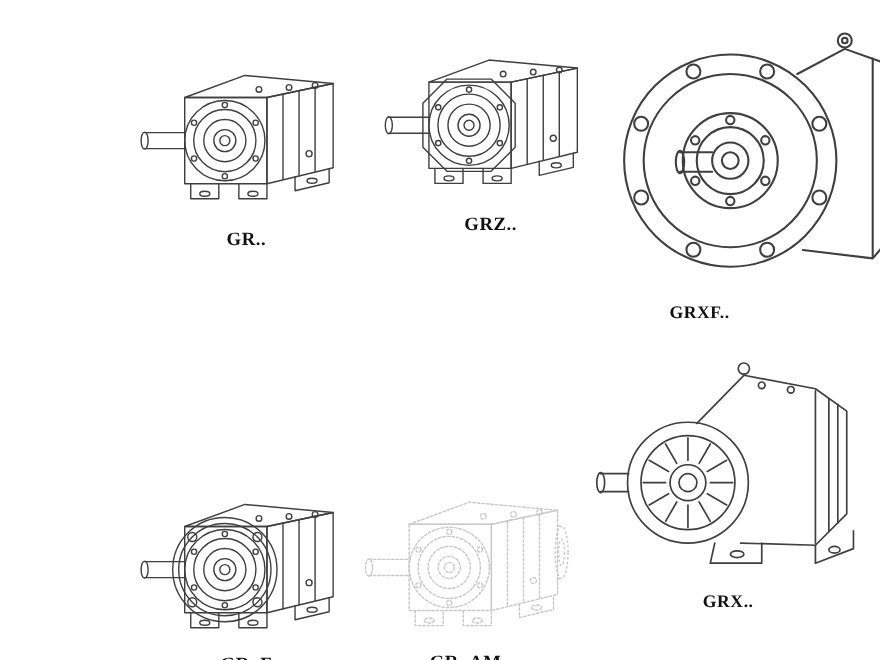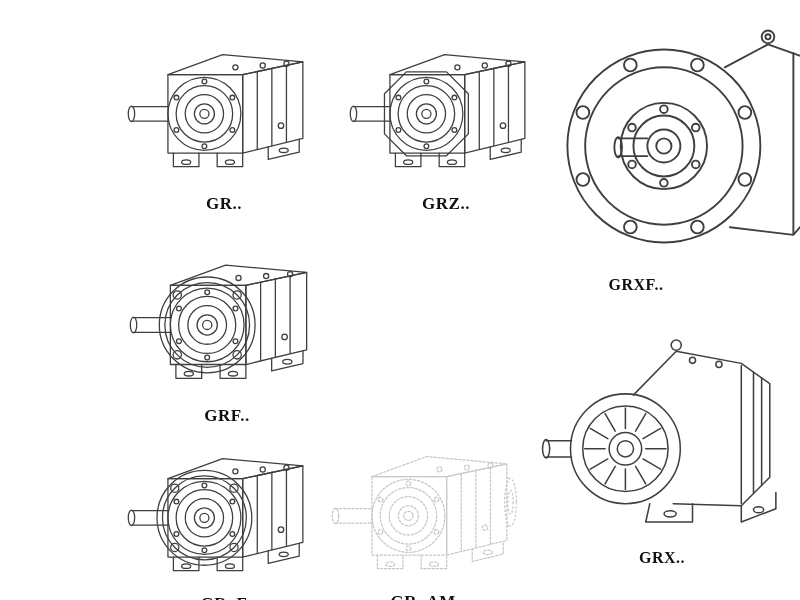--- a/index.html
+++ b/index.html
@@ -16,28 +16,28 @@
     font-size: 17px;
     color: var(--label, #111111);
     letter-spacing: 0.5px;
     white-space: nowrap;
   }
   .label.big { font-size: 16px; }
   svg.art { display: block; color: var(--line, #3f3f3f); }
   svg.art.phantom { color: var(--phantom, #c8c8c8); stroke-dasharray: 2.5 2; }
 
   
-  .pos-gr      { left: 86px;  top: 6px;   }
+  .pos-gr      { left: 86px;  top: 20px;   }
   .pos-grz     { left: 308px; top: 6px;   }
   .pos-grxf    { left: 502px; top: 2px;   }
   .pos-grf     { left: 88px;  top: 216px; }
   .pos-grad    { left: 290px; top: 214px; }
   .pos-grffoot { left: 86px;  top: 414px; }
   .pos-gram    { left: 290px; top: 412px; }
-  .pos-grx     { left: 500px; top: 301px; }
+  .pos-grx     { left: 500px; top: 291px; }
   .pos-grxf .label { transform: translateX(-52px); }
 </style>
 </head>
 <body>
 
 <svg width="0" height="0" style="position:absolute" aria-hidden="true">
   <defs>
 
     <symbol id="sym-gr" viewBox="0 0 215 175">
       <g fill="none" stroke="currentColor" stroke-width="1.4" stroke-linejoin="round" stroke-linecap="round">
@@ -179,26 +179,20 @@
     <figcaption class="label">GRZ..</figcaption>
   </figure>
 
   <figure class="fig pos-grxf">
     <svg class="art solid" width="292" height="256">
         <use href="#sym-grxf" width="100%" height="100%"></use>
       </svg>
     <figcaption class="label big">GRXF..</figcaption>
   </figure>
 
-  <figure class="fig pos-grf">
-    <svg class="art solid" width="198" height="172">
-        <use href="#sym-grf" width="100%" height="100%"></use>
-      </svg>
-    <figcaption class="label">GRF..</figcaption>
-  </figure>
 
 
   <figure class="fig pos-grffoot">
     <svg class="art solid" width="196" height="162">
         <use href="#sym-grf" width="100%" height="100%"></use>
       </svg>
     <figcaption class="label">GR..F</figcaption>
   </figure>
 
   <figure class="fig pos-gram">

